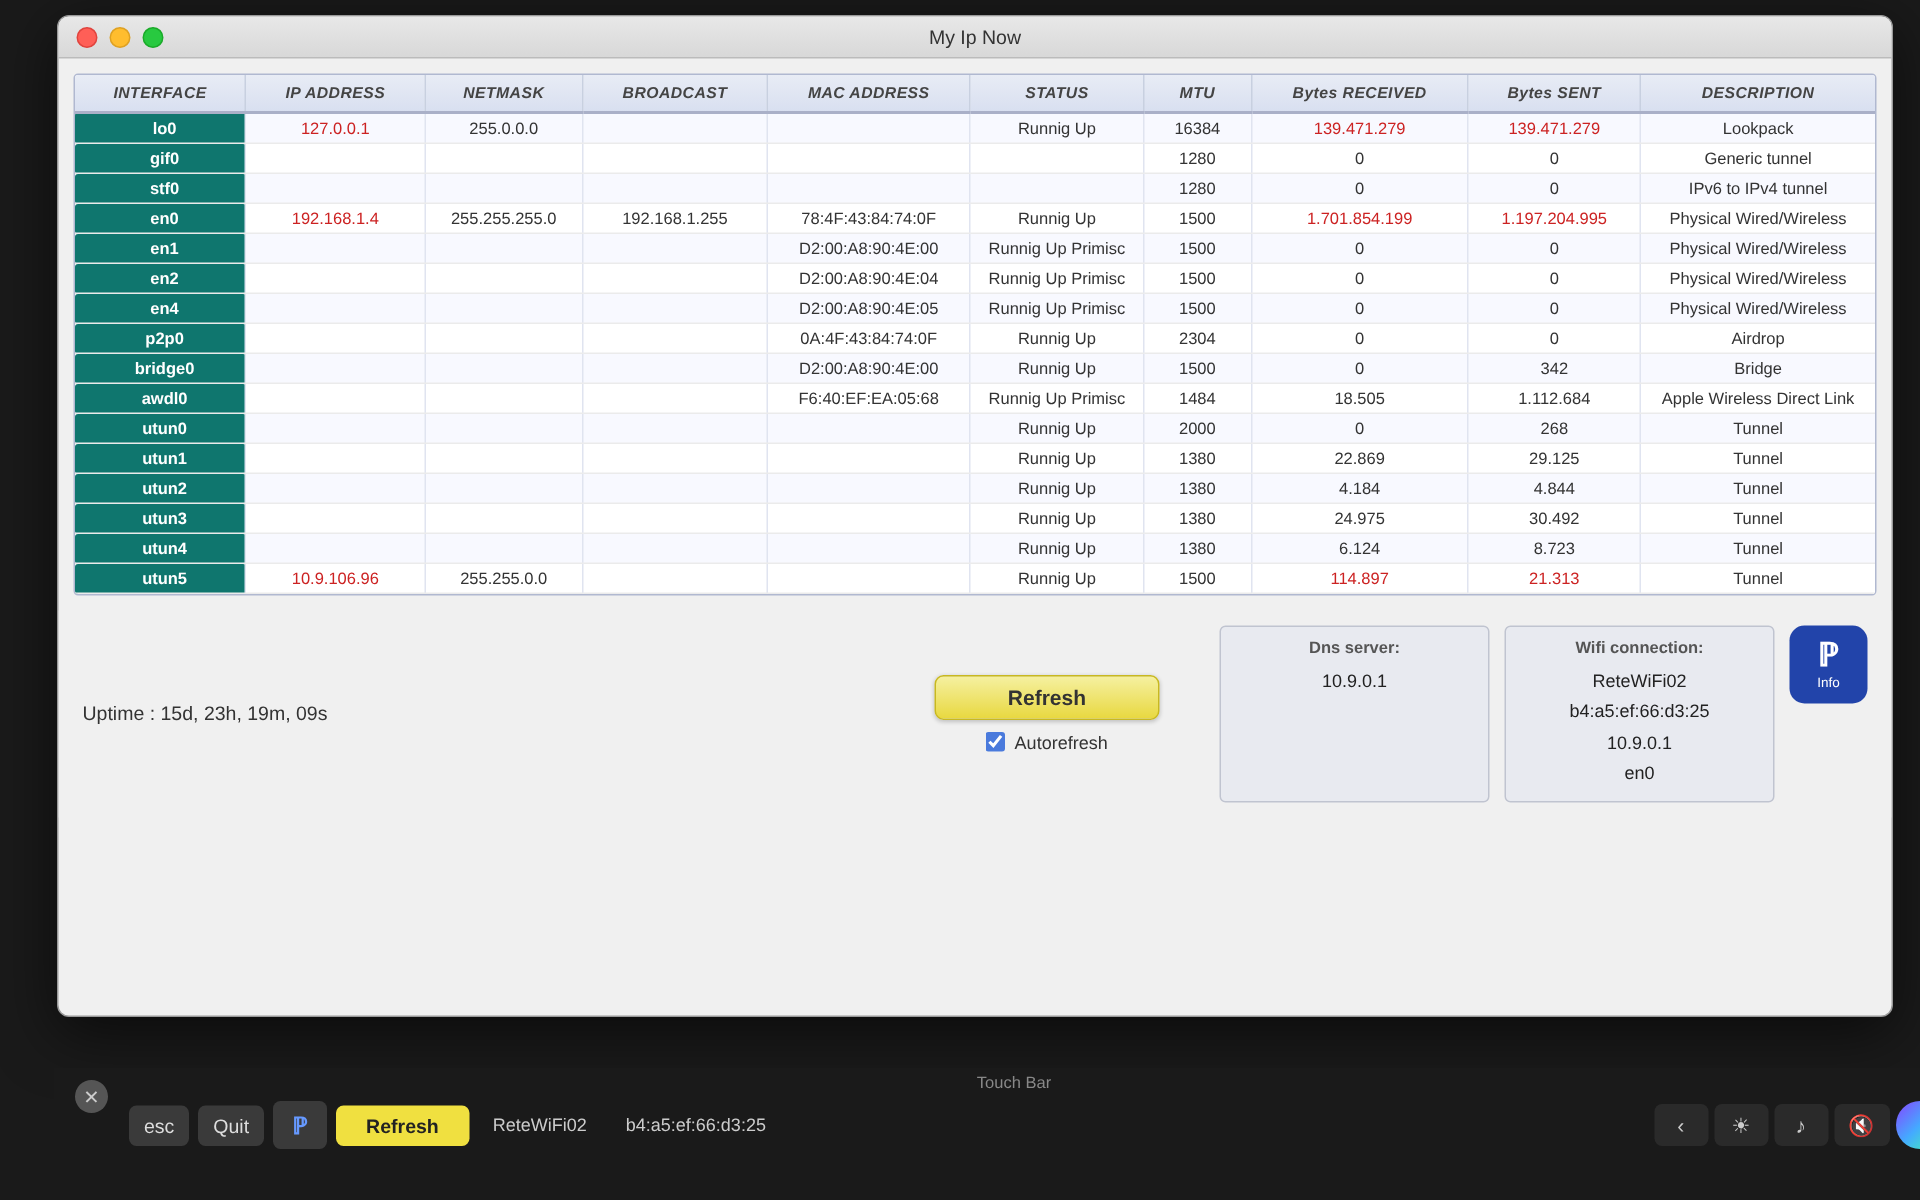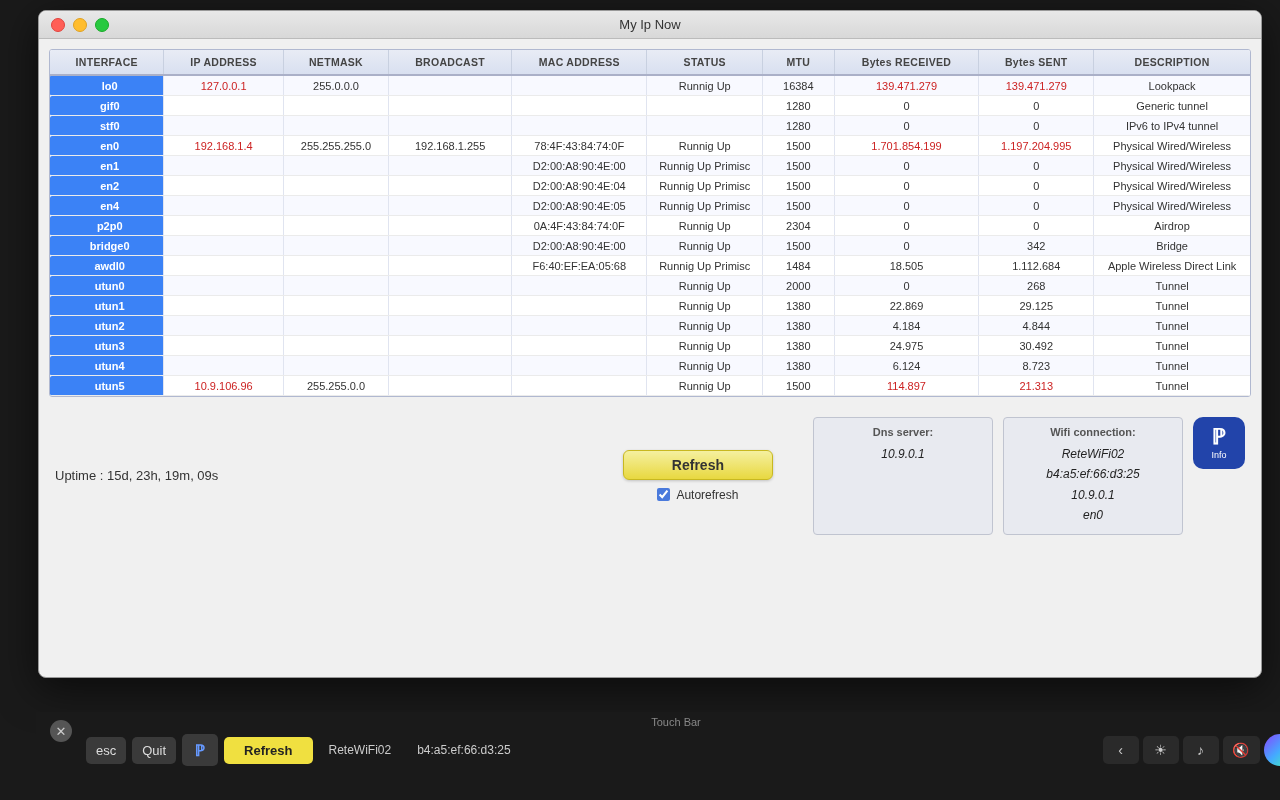--- a/index.html
+++ b/index.html
@@ -76,38 +76,39 @@
     }
     thead th {
       padding: 6px 20px;
       text-align: center;
       font-weight: 600;
       color: #444;
       font-size: 10.5px;
       border-right: 1px solid #c8d0e0;
       border-bottom: 2px solid #aab0c8;
       letter-spacing: 0.3px;
+      font-style: italic;
     }
     thead th:last-child { border-right: none; }
 
     tbody tr:nth-child(odd) { background: #f8f9ff; }
     tbody tr:nth-child(even) { background: #ffffff; }
 
     tbody td {
       padding: 3.5px 6px;
       text-align: center;
       border-right: 1px solid #e0e4f0;
       border-bottom: 1px solid #ebebeb;
       font-size: 11px;
       color: #333;
     }
     tbody td:last-child { border-right: none; }
 
     .interface-cell {
-      background: #3b82f6;
+      background: #0f766e;
       color: #fff !important;
       font-weight: 600;
       border-radius: 2px;
       padding-left: 12px;
     }
     .red-text { color: #cc2222 !important; font-weight: 500; }
 
     
     .bottom-panel {
       padding: 10px 16px;
@@ -174,21 +175,20 @@
     .info-panel-title {
       font-size: 11px;
       color: #555;
       font-weight: 600;
       margin-bottom: 6px;
     }
     .info-panel-value {
       font-size: 12px;
       color: #222;
       line-height: 1.7;
-      font-style: italic;
     }
 
     .app-icon-btn {
       width: 52px;
       height: 52px;
       background: #2244aa;
       border-radius: 10px;
       display: flex;
       align-items: center;
       justify-content: center;

